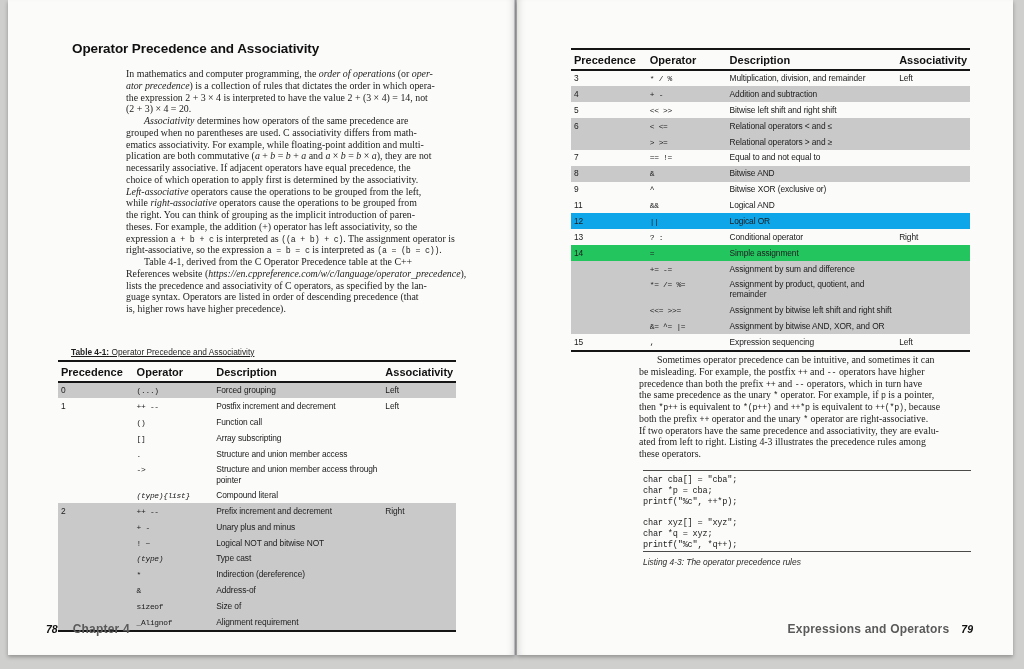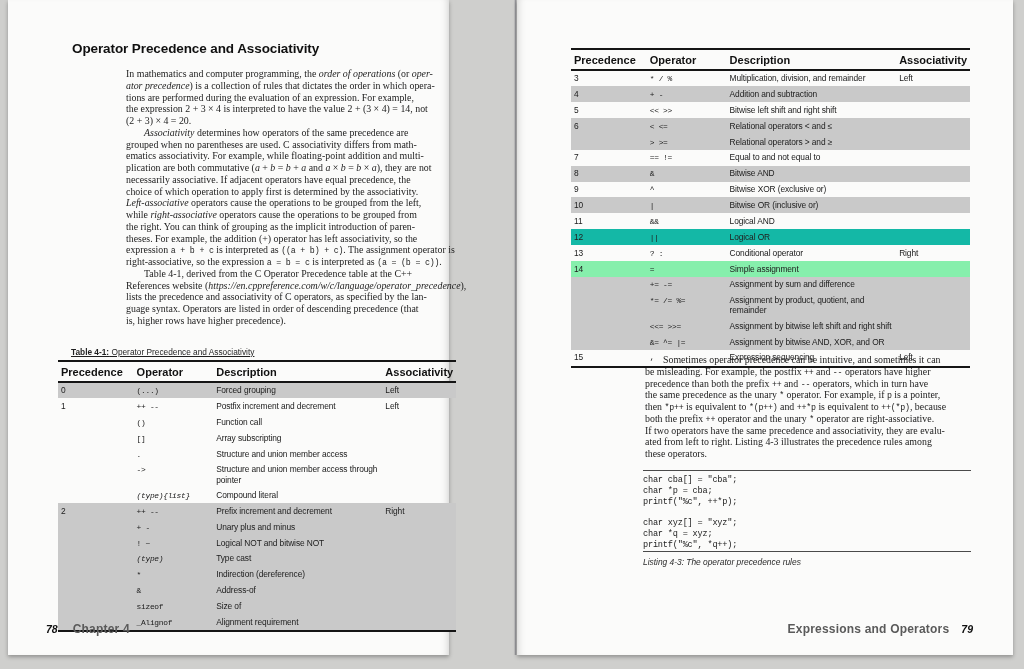--- a/index.html
+++ b/index.html
@@ -6,34 +6,34 @@
   body{
     width:1024px;height:669px;overflow:hidden;position:relative;
     background:#cfcfcd;
     font-family:"Liberation Sans",sans-serif;
     -webkit-font-smoothing:antialiased;
   }
   .page{
     position:absolute;top:0;height:655px;background:#fbfbfa;
     box-shadow:0 2px 4px rgba(0,0,0,.3);
   }
-  .page-left{left:8px;width:441px;box-shadow:inset -7px 0 9px -7px rgba(0,0,0,.22),0 2px 4px rgba(0,0,0,.3);}
+  .page-left{left:8px;width:507px;box-shadow:inset -7px 0 9px -7px rgba(0,0,0,.22),0 2px 4px rgba(0,0,0,.3);}
   .page-right{left:517px;width:496px;box-shadow:inset 7px 0 9px -7px rgba(0,0,0,.22),0 2px 4px rgba(0,0,0,.3);}
   .spine{position:absolute;left:514px;top:0;width:3px;height:655px;
     background:linear-gradient(to right,#d2d2d0,#96969a,#c2c2c0);}
 
   
   .h1{position:absolute;left:64px;top:41px;margin:0;
 ic    font-size:13px;font-weight:bold;color:#101010;letter-spacing:-0.1px;}
   h1.h1{font-size:13.5px;}
 
   
   .bodytext{position:absolute;}
   .body-left{left:118px;top:68px;width:364px;}
-  .body-right{left:128px;top:354px;width:336px;}
+  .body-right{left:122px;top:354px;width:336px;}
   .line{
     display:block;height:11.75px;line-height:11.75px;white-space:nowrap;
     font-family:"Liberation Serif",serif;font-size:9.9px;color:#1c1c1c;
   }
   .para.indent .line.first{text-indent:18px;}
   .line i{font-family:"Liberation Serif",serif;}
   .ic{font-family:"Liberation Mono","DejaVu Sans Mono",monospace;font-size:8.3px;letter-spacing:-0.2px;}
 
   
   .tbl-caption{position:absolute;left:63px;top:347px;font-size:8.3px;color:#1f1f1f;white-space:nowrap;text-decoration:underline;}
@@ -80,21 +80,20 @@
 </style>
 </head>
 <body>
 
 <div class="page page-left">
   <h1 class="h1">Operator Precedence and Associativity</h1>
   <div class="bodytext body-left">
       <div class="para">
         <span class="line first">In mathematics and computer programming, the <i>order of operations</i> (or <i>oper-</i></span>
         <span class="line"><i>ator precedence</i>) is a collection of rules that dictates the order in which opera-</span>
-        <span class="line">tions are performed during the evaluation of an expression. For example,</span>
         <span class="line">the expression 2 + 3 × 4 is interpreted to have the value 2 + (3 × 4) = 14, not</span>
         <span class="line">(2 + 3) × 4 = 20.</span>
       </div>
       <div class="para indent">
         <span class="line first"><i>Associativity</i> determines how operators of the same precedence are</span>
         <span class="line">grouped when no parentheses are used. C associativity differs from math-</span>
         <span class="line">ematics associativity. For example, while floating-point addition and multi-</span>
         <span class="line">plication are both commutative (<i>a</i> + <i>b</i> = <i>b</i> + <i>a</i> and <i>a</i> × <i>b</i> = <i>b</i> × <i>a</i>), they are not</span>
         <span class="line">necessarily associative. If adjacent operators have equal precedence, the</span>
         <span class="line">choice of which operation to apply first is determined by the associativity.</span>
@@ -294,45 +293,39 @@
             <td><code>&amp;</code></td>
             <td>Bitwise AND</td>
             <td></td>
           </tr>
           <tr>
             <td>9</td>
             <td><code>^</code></td>
             <td>Bitwise XOR (exclusive or)</td>
             <td></td>
           </tr>
-          <tr style="background: rgb(201, 201, 201);">
-            <td>10</td>
-            <td><code>|</code></td>
-            <td>Bitwise OR (inclusive or)</td>
-            <td></td>
-          </tr>
           <tr>
             <td>11</td>
             <td><code>&amp;&amp;</code></td>
             <td>Logical AND</td>
             <td></td>
           </tr>
-          <tr style="background: #14b8a6;">
+          <tr style="background: #0ea5e9;">
             <td>12</td>
             <td><code>||</code></td>
             <td>Logical OR</td>
             <td></td>
           </tr>
           <tr>
             <td>13</td>
             <td><code>? :</code></td>
             <td>Conditional operator</td>
             <td>Right</td>
           </tr>
-          <tr style="background: #86efac;">
+          <tr style="background: #22c55e;">
             <td>14</td>
             <td><code>=</code></td>
             <td>Simple assignment</td>
             <td></td>
           </tr>
           <tr style="background: rgb(201, 201, 201);">
             <td></td>
             <td><code>+= -=</code></td>
             <td>Assignment by sum and difference</td>
             <td></td>

